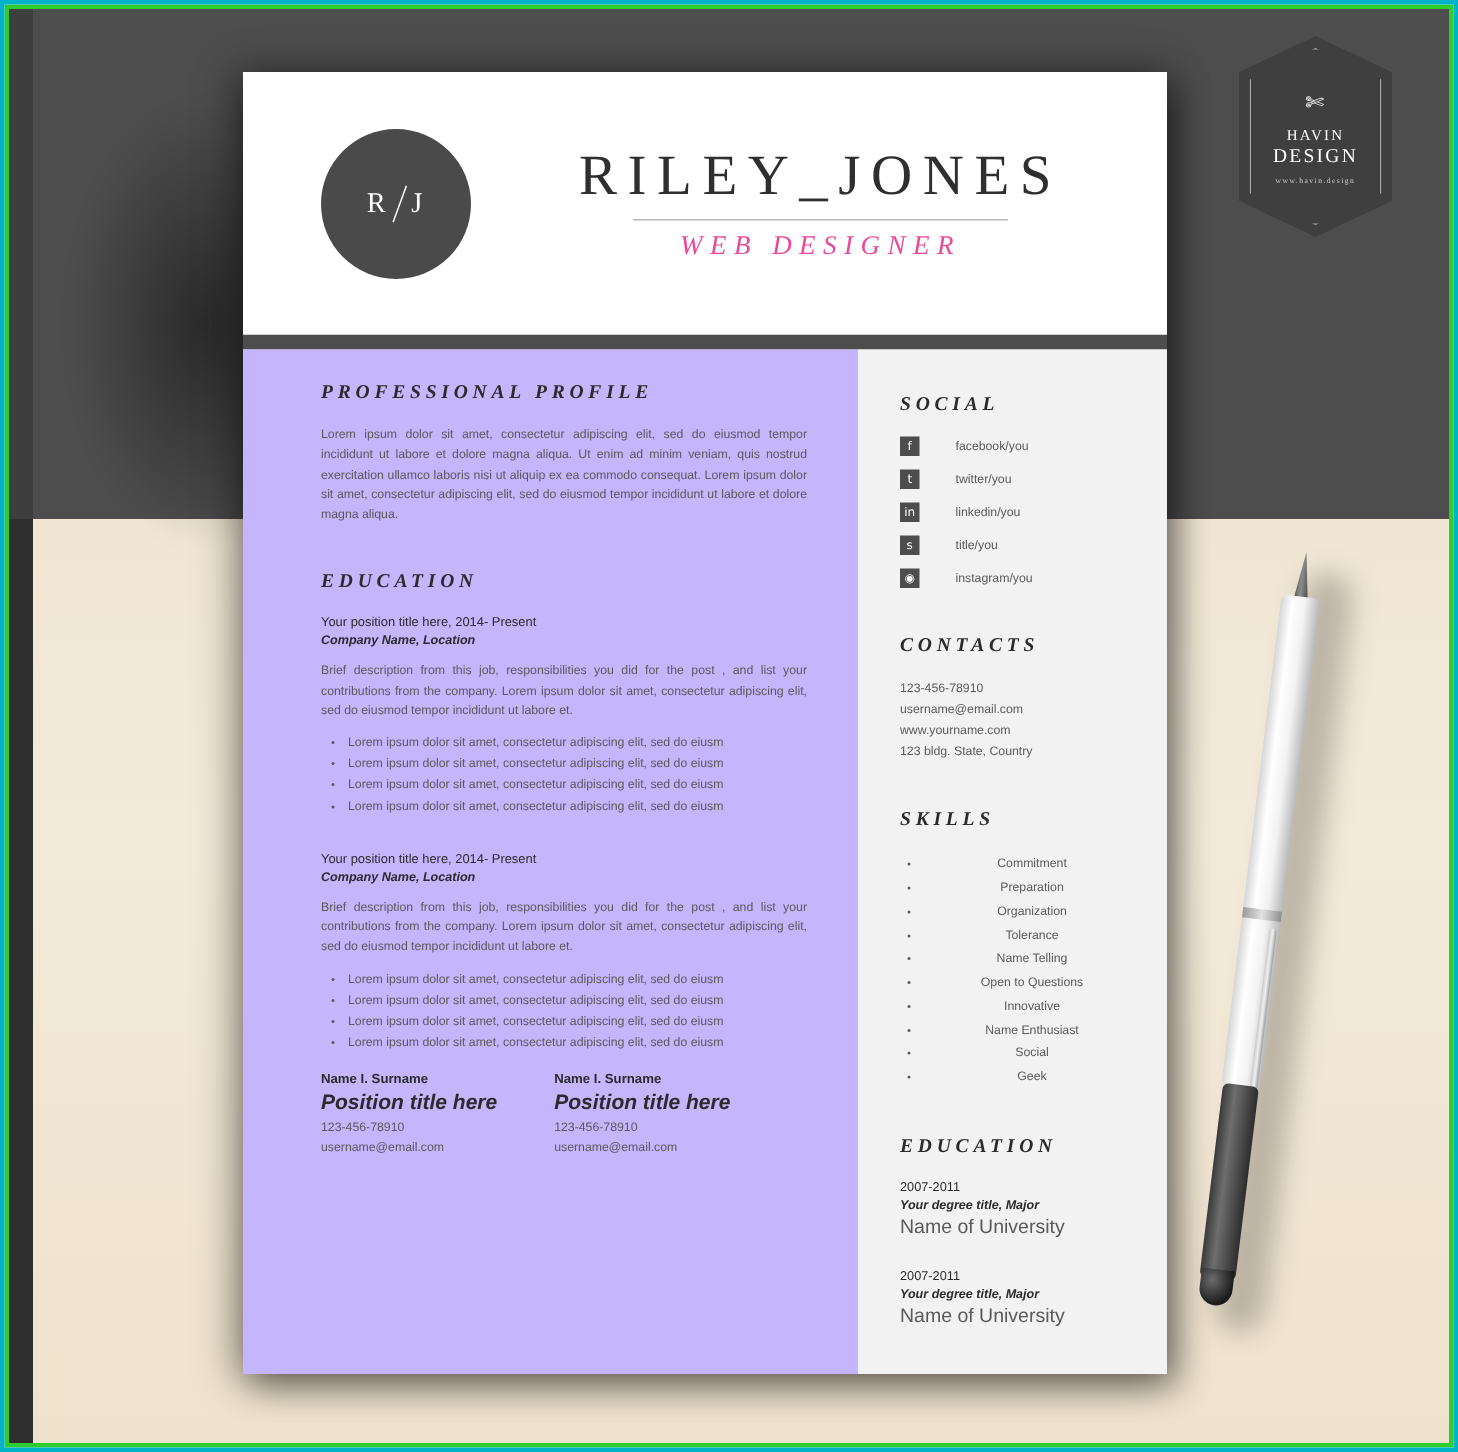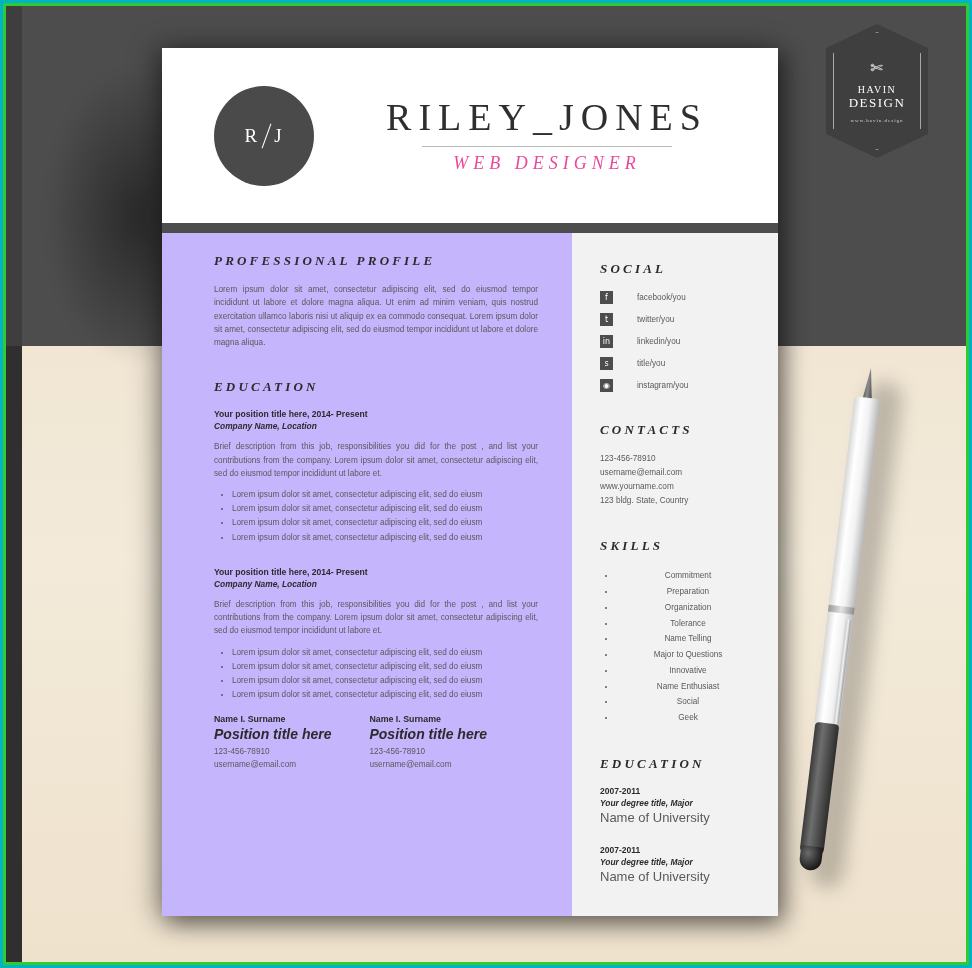--- a/index.html
+++ b/index.html
@@ -201,21 +201,21 @@
     color: #5a5a5a;
     text-align: justify;
     margin: 0 0 6px 0;
   }
 
   .job {
     margin-top: 14px;
   }
   .job-line {
     font-size: 8.6px;
-    font-weight: bold;
+    font-weight: normal;
     color: #2b2b2b;
     margin-bottom: 2px;
   }
   .job-company {
     font-size: 8.4px;
     font-style: italic;
     font-weight: bold;
     color: #2b2b2b;
     margin-bottom: 9px;
   }
@@ -290,21 +290,21 @@
     font-size: 8.2px;
     color: #5a5a5a;
     line-height: 1.92;
     text-align: center;
   }
   .edu {
     margin-bottom: 14px;
   }
   .edu-year {
     font-size: 8.5px;
-    font-weight: bold;
+    font-weight: normal;
     color: #2b2b2b;
     margin-bottom: 2px;
   }
   .edu-degree {
     font-size: 8.4px;
     font-style: italic;
     font-weight: bold;
     color: #2b2b2b;
     margin-bottom: 2px;
   }
@@ -535,21 +535,21 @@
           <div class="contact-line">www.yourname.com</div>
           <div class="contact-line">123 bldg. State, Country</div>
 
           <div class="sec-title spaced">SKILLS</div>
           <ul class="skills">
             <li>Commitment</li>
             <li>Preparation</li>
             <li>Organization</li>
             <li>Tolerance</li>
             <li>Name Telling</li>
-            <li>Major to Questions</li>
+            <li>Open to Questions</li>
             <li>Innovative</li>
             <li>Name Enthusiast</li>
             <li>Social</li>
             <li>Geek</li>
           </ul>
 
           <div class="sec-title spaced">EDUCATION</div>
           <div class="edu">
             <div class="edu-year">2007-2011</div>
             <div class="edu-degree">Your degree title, Major</div>

